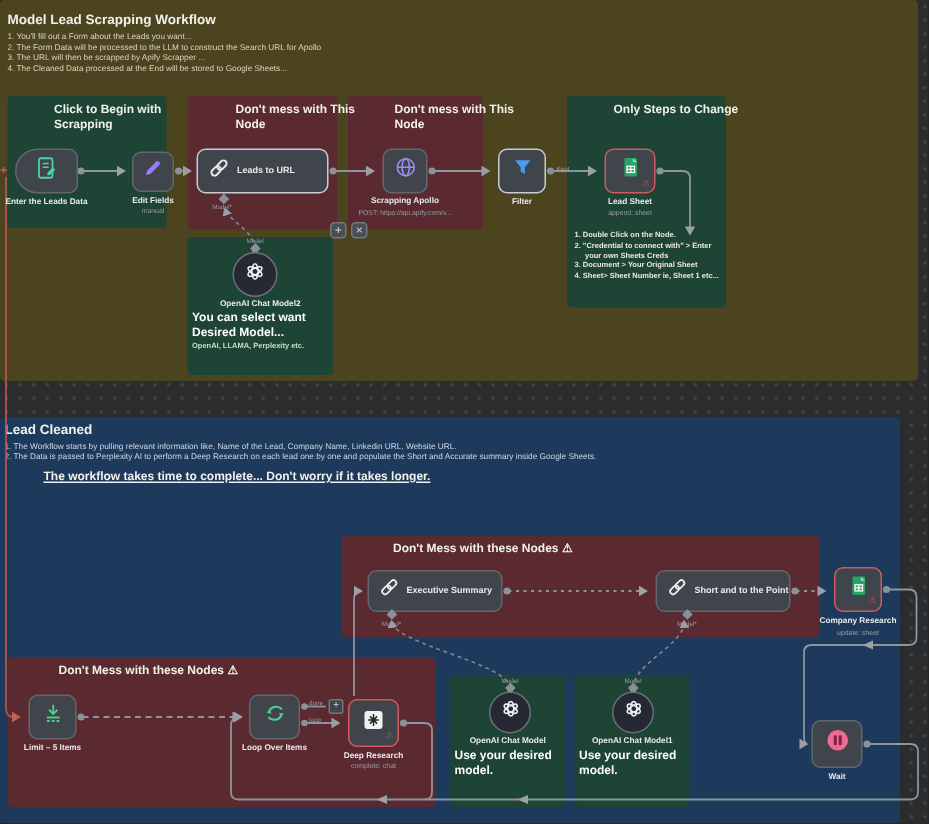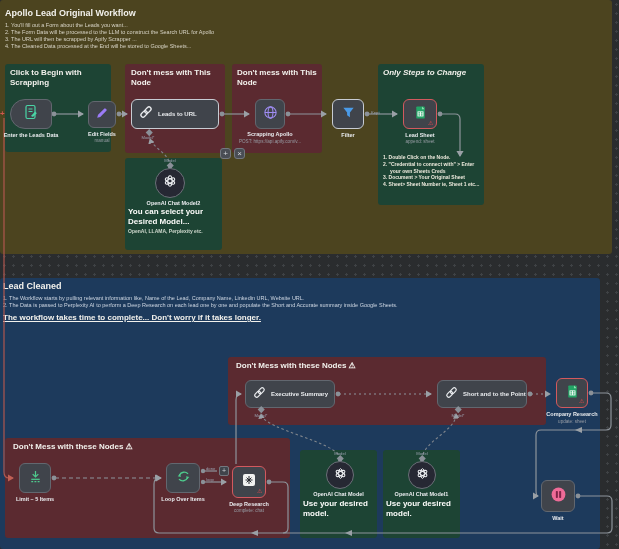--- a/index.html
+++ b/index.html
@@ -4,21 +4,21 @@
 <style>
   html,body{margin:0;padding:0;background:#232527;font-family:"Liberation Sans",sans-serif;}
   #stage{position:relative;width:619px;height:549px;background:#2a2c2e;overflow:hidden;}
   .dots{position:absolute;inset:0;background-image:radial-gradient(#3f4245 1px,transparent 1.3px);background-size:9px 9px;z-index:0;}
   .sticky{position:absolute;border-radius:3px;box-sizing:border-box;}
   .s-amber{background:#4c441f;z-index:1;}
   .s-red{background:#5b2a30;z-index:1;}
   .s-green{background:#1d4434;z-index:1;}
   .s-blue{background:#1d3a5c;z-index:1;}
   .t9{position:absolute;font-size:9px;font-weight:bold;color:#f2f1ec;z-index:2;}
-  .t8{position:absolute;font-size:8px;line-height:9.5px;font-weight:bold;color:#f2f1ec;z-index:2;}
+  .t8{position:absolute;font-size:8px;line-height:9.5px;font-weight:bold;color:#f2f1ec;z-index:2;margin-left:26px;}
   .note{position:absolute;font-size:5.5px;line-height:7.2px;color:#d8d4c6;z-index:2;white-space:nowrap;}
   .noteb{color:#cdd6e2;}
   .gsteps{position:absolute;font-size:5px;line-height:6.8px;font-weight:bold;color:#ece9dc;z-index:2;}
   .gsteps div{padding-left:7px;text-indent:-7px;}
   .node{position:absolute;background:#40444b;border:1px solid #62676f;border-radius:6px;display:flex;align-items:center;justify-content:center;z-index:3;box-sizing:border-box;}
   .node.sel{border-color:#c7ccd3;}
   .node.err{border-color:#d2595e;}
   .node.trigger{border-radius:15px 6px 6px 15px;}
   .node.wide{justify-content:flex-start;padding-left:7px;gap:5px;}
   .wlabel{color:#e9ebee;font-size:6px;font-weight:bold;}
@@ -36,37 +36,37 @@
   .redplus{position:absolute;color:#d0584f;font-size:8px;font-weight:bold;z-index:3;line-height:8px;}
   svg.wires{position:absolute;left:0;top:0;z-index:2;pointer-events:none;}
 </style>
 </head>
 <body>
 
 <div id="stage">
   <div class="dots"></div>
 
   <div class="sticky s-amber" style="left:0;top:4;width:612px;height:254px;"></div>
-  <div class="t9" style="left:5px;top:8px;">Apollo Lead Original Workflow</div>
+  <div class="t9" style="left:5px;top:8px;">Model Lead Scrapping Workflow</div>
   <div class="note" style="left:5px;top:22px;">1. You'll fill out a Form about the Leads you want...</div>
   <div class="note" style="left:5px;top:29px;">2. The Form Data will be processed to the LLM to construct the Search URL for Apollo</div>
   <div class="note" style="left:5px;top:36px;">3. The URL will then be scrapped by Apify Scrapper ...</div>
   <div class="note" style="left:5px;top:43px;">4. The Cleaned Data processed at the End will be stored to Google Sheets...</div>
 
   <div class="sticky s-green" style="left:5px;top:64px;width:106px;height:88px;"></div>
   <div class="t8" style="left:10px;top:68px;width:95px;">Click to Begin with Scrapping</div>
 
   <div class="sticky s-red" style="left:125px;top:64px;width:100px;height:89px;"></div>
   <div class="t8" style="left:131px;top:68px;width:90px;">Don't mess with This Node</div>
 
   <div class="sticky s-red" style="left:232px;top:64px;width:90px;height:89px;"></div>
   <div class="t8" style="left:237px;top:68px;width:82px;">Don't mess with This Node</div>
 
   <div class="sticky s-green" style="left:378px;top:64px;width:106px;height:141px;"></div>
-  <div class="t8" style="left:383px;top:68px;width:98px;font-style:italic;">Only Steps to Change</div>
+  <div class="t8" style="left:383px;top:68px;width:98px;">Only Steps to Change</div>
   <div class="gsteps" style="left:383px;top:154px;width:98px;">
     <div>1. Double Click on the Node.</div>
     <div>2. "Credential to connect with" &gt; Enter your own Sheets Creds</div>
     <div>3. Document &gt; Your Original Sheet</div>
     <div>4. Sheet&gt; Sheet Number ie, Sheet 1 etc...</div>
   </div>
 
   <div class="sticky s-green" style="left:125px;top:158px;width:97px;height:92px;"></div>
   <div class="portlab" style="left:150px;top:158px;width:40px;">Model</div>
   <div class="dia" style="left:168px;top:163px;"></div>
@@ -75,21 +75,21 @@
       <svg width="16" height="16" viewBox="0 0 16 16">
           <g fill="none" stroke="#edeff2" stroke-width="1.05">
             <ellipse cx="8" cy="8" rx="2.1" ry="5.2"></ellipse>
             <ellipse cx="8" cy="8" rx="2.1" ry="5.2" transform="rotate(60 8 8)"></ellipse>
             <ellipse cx="8" cy="8" rx="2.1" ry="5.2" transform="rotate(120 8 8)"></ellipse>
           </g>
         </svg>
     </span>
   </div>
   <div class="nlabel" style="left:125px;top:200px;width:97px;">OpenAI Chat Model2</div>
-  <div class="gh" style="left:128px;top:207px;width:92px;">You can select your Desired Model...</div>
+  <div class="gh" style="left:128px;top:207px;width:92px;">You can select want Desired Model...</div>
   <div class="gsub" style="left:128px;top:228px;">OpenAI, LLAMA, Perplexity etc.</div>
 
   <div class="sticky s-blue" style="left:0;top:278px;width:600px;height:271px;"></div>
   <div class="t9" style="left:3px;top:281px;">Lead Cleaned</div>
   <div class="note noteb" style="left:3px;top:295px;">1. The Workflow starts by pulling relevant information like, Name of the Lead, Company Name, Linkedin URL, Website URL.</div>
   <div class="note noteb" style="left:3px;top:302px;">2. The Data is passed to Perplexity AI to perform a Deep Research on each lead one by one and populate the Short and Accurate summary inside Google Sheets.</div>
   <div class="t8" style="left:3px;top:313px;width:420px;text-decoration:underline;">The workflow takes time to complete... Don't worry if it takes longer.</div>
 
   <div class="sticky s-red" style="left:228px;top:357px;width:318px;height:68px;"></div>
   <div class="t8" style="left:236px;top:361px;width:300px;">Don't Mess with these Nodes ⚠</div>

